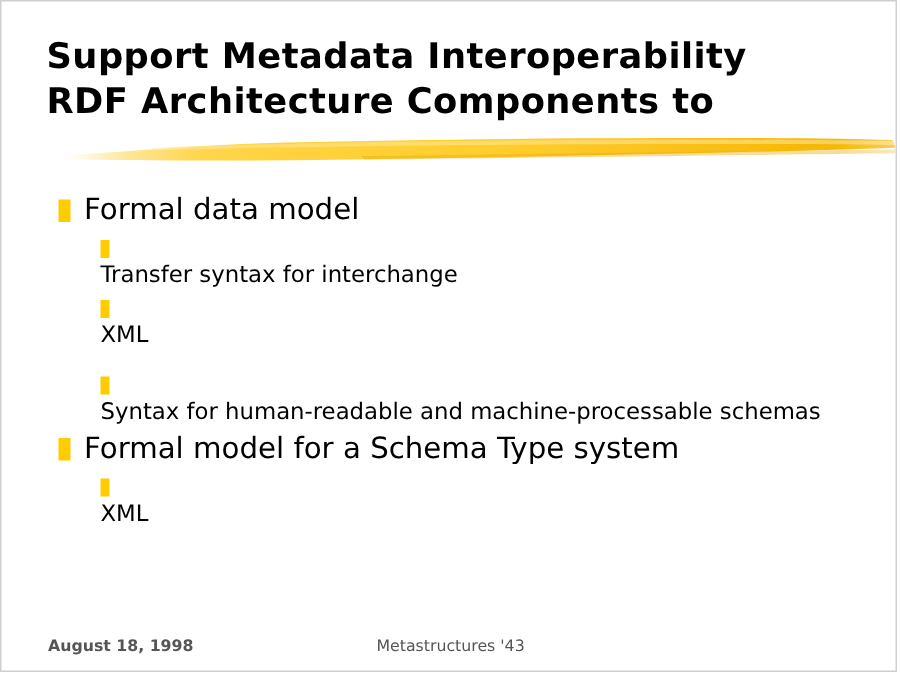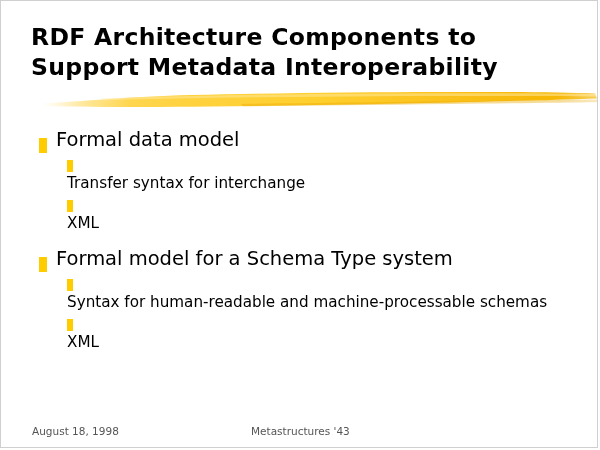--- a/index.html
+++ b/index.html
@@ -58,21 +58,20 @@
     width: 598px;
   }
   .bullet-row {
     position: relative;
     display: flex;
     align-items: flex-start;
   }
   .lvl1 {
     padding-left: 38px;
     margin-bottom: 2px;
-    align-items: flex-end;
   }
   .lvl2 {
     padding-left: 66px;
     margin-bottom: 1px;
     flex-direction: column;
   }
   .marker {
     flex: 0 0 auto;
     background: #FFCC00;
     display: block;
@@ -115,31 +114,31 @@
     width: 598px;
     height: 16px;
   }
   .footer-text {
     position: absolute;
     font-family: "DejaVu Sans", sans-serif;
     font-size: 10.5px;
     color: #555555;
     white-space: nowrap;
   }
-  #footer-date { left: 31px; top: 0; }
+  #footer-date { left: 31px; top: 0; font-weight: bold; }
   #footer-event { left: 250px; top: 0; }
 </style>
 </head>
 <body>
 
 <div id="slide">
 
   <div id="title-block">
+    <div class="title-line">Support Metadata Interoperability</div>
     <div class="title-line">RDF Architecture Components to</div>
-    <div class="title-line">Support Metadata Interoperability</div>
   </div>
 
   <div id="brush-stroke">
     <svg width="556" height="22" viewBox="0 0 556 22" preserveAspectRatio="none">
       <defs>
         <linearGradient id="brushGrad" x1="0" y1="0" x2="1" y2="0">
           <stop offset="0%" stop-color="#FFE徴"></stop>
           <stop offset="0%" stop-color="#FFE9A0"></stop>
           <stop offset="8%" stop-color="#FFD95C"></stop>
           <stop offset="25%" stop-color="#FFD23F"></stop>
@@ -178,27 +177,27 @@
       <span class="marker"></span>
       <span class="text-lvl2">Transfer syntax for interchange</span>
     </div>
     <div class="bullet-row lvl2">
       <span class="marker"></span>
       <span class="text-lvl2">XML</span>
     </div>
 
     <div class="gap-after"></div>
 
+    <div class="bullet-row lvl2">
+      <span class="marker"></span>
+      <span class="text-lvl2">Syntax for human-readable and machine-processable schemas</span>
+    </div>
     <div class="bullet-row lvl1">
       <span class="marker"></span>
       <span class="text-lvl1">Formal model for a Schema Type system</span>
-    </div>
-    <div class="bullet-row lvl2">
-      <span class="marker"></span>
-      <span class="text-lvl2">Syntax for human-readable and machine-processable schemas</span>
     </div>
     <div class="bullet-row lvl2">
       <span class="marker"></span>
       <span class="text-lvl2">XML</span>
     </div>
 
   </div>
 
   <div id="footer">
     <span class="footer-text" id="footer-date">August 18, 1998</span>

